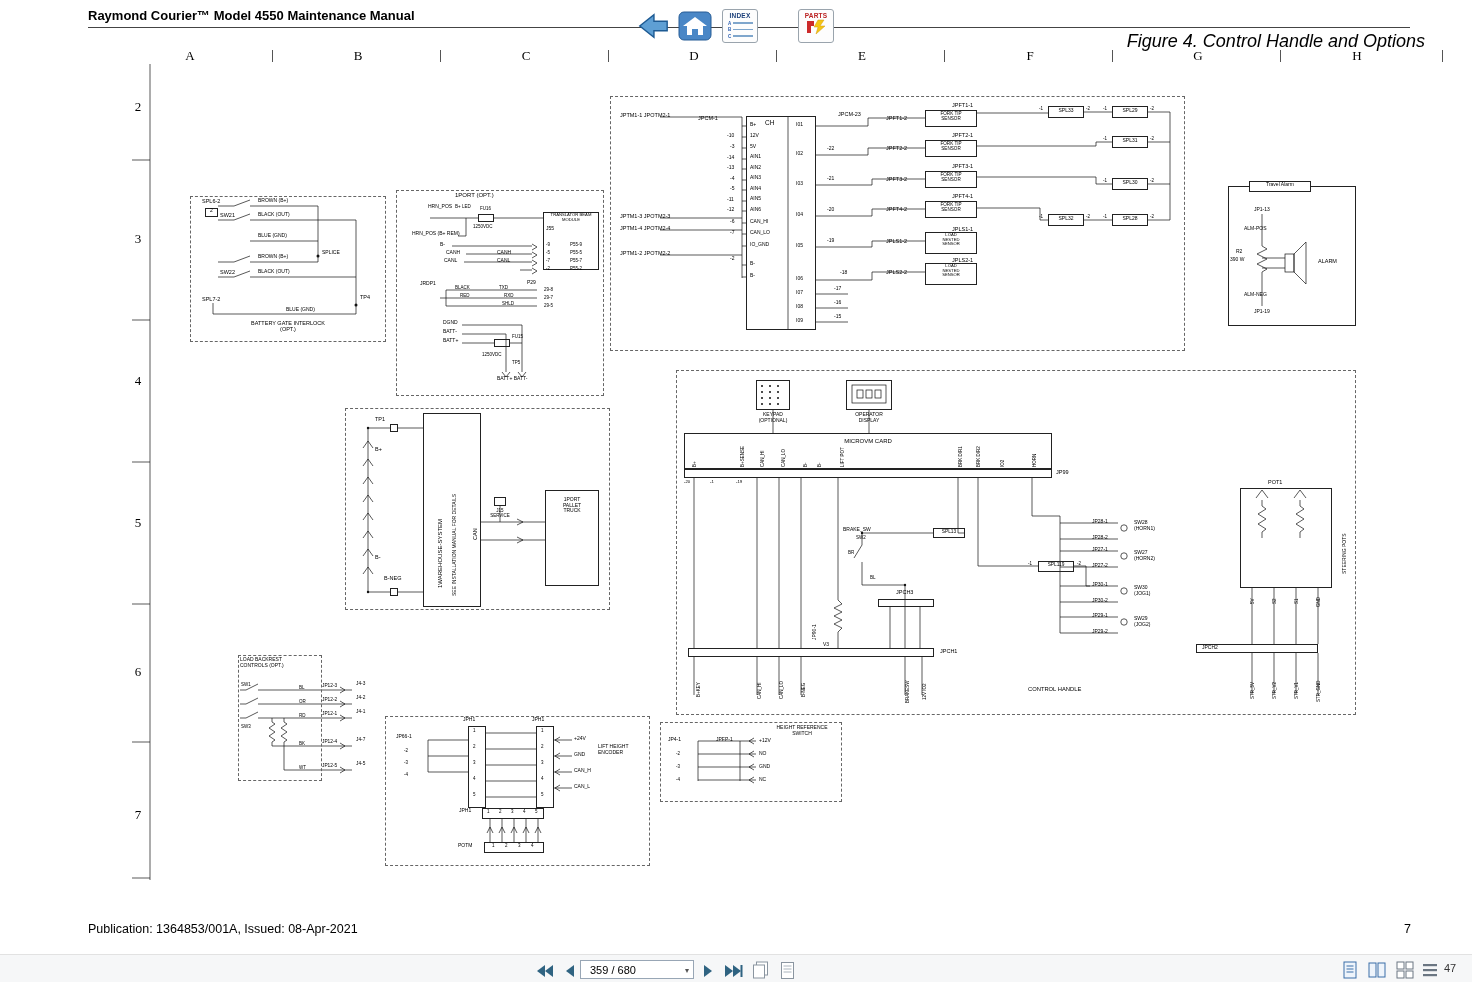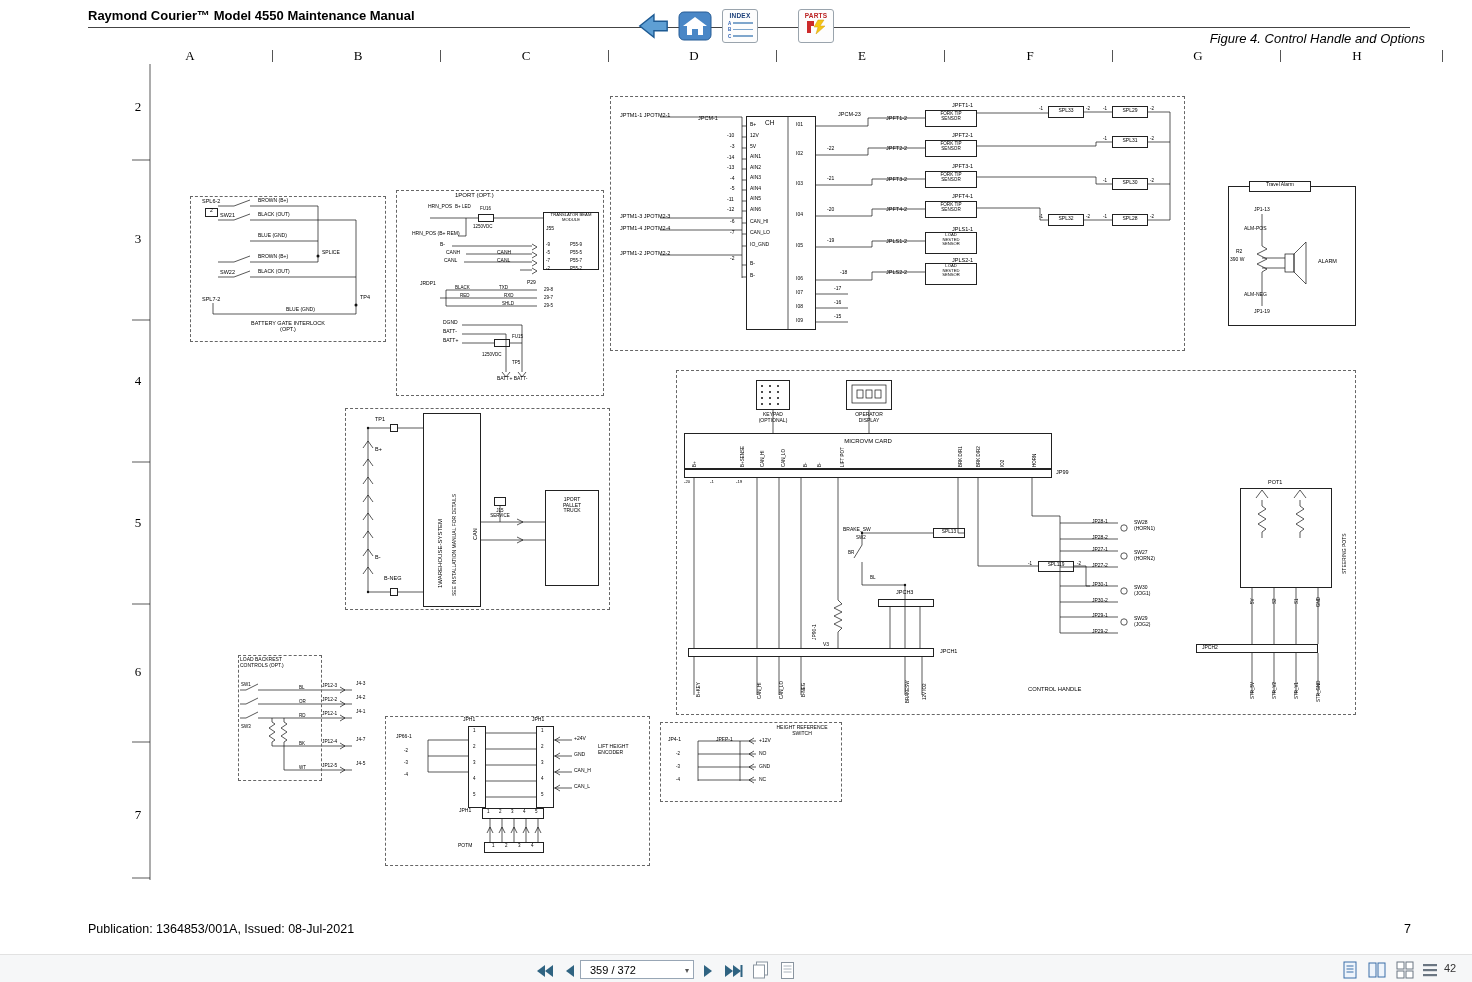--- a/index.html
+++ b/index.html
@@ -1,21 +1,21 @@
 <!DOCTYPE html>
 <html><head>
 <meta charset="utf-8">
 <style>
   html,body{margin:0;padding:0;background:#fff;}
   .page{position:relative;width:1472px;height:982px;background:#fff;overflow:hidden;
         font-family:"Liberation Sans",sans-serif;color:#111;}
   
   .hdr-title{position:absolute;left:88px;top:8px;font-size:13px;font-weight:bold;color:#000;}
   .hdr-rule{position:absolute;left:88px;top:27px;width:1322px;height:1px;background:#444;}
-  .fig-caption{position:absolute;right:47px;top:31px;font-size:13px;font-style:italic;color:#000;}
+  .fig-caption{position:absolute;right:47px;top:31px;font-size:18px;font-style:italic;color:#000;}
   .nav-ic{position:absolute;top:11px;width:34px;height:30px;cursor:pointer;}
   .card-ic{position:absolute;top:9px;width:36px;height:34px;border:1px solid #9aa4ad;border-radius:3px;
            background:#fdfdfd;box-sizing:border-box;text-align:center;cursor:pointer;}
   .card-ic .cap{display:block;font-size:6.5px;font-weight:bold;color:#bb2222;margin-top:2px;letter-spacing:.2px;}
   .idx-row{display:flex;align-items:center;margin:1.5px 4px 0 4px;}
   .idx-row .ltr{font-size:4.5px;color:#2a5db0;font-weight:bold;width:5px;}
   .idx-row .ln{flex:1;height:1.5px;background:#7fa6cc;margin-left:1px;}
   
   .grid-letter{position:absolute;top:48px;width:20px;text-align:center;
                font-family:"Liberation Serif",serif;font-size:13px;color:#000;}
@@ -482,21 +482,21 @@
       <div class="stext" style="left: 676px; top: 777px; font-size: 4.5px;">-4</div>
       <div class="stext" style="left: 716px; top: 737px; font-size: 5px;">JPFP-1</div>
       <div class="stext" style="left: 759px; top: 738px; font-size: 5px;">+12V</div>
       <div class="stext" style="left: 759px; top: 751px; font-size: 5px;">NO</div>
       <div class="stext" style="left: 759px; top: 764px; font-size: 5px;">GND</div>
       <div class="stext" style="left: 759px; top: 777px; font-size: 5px;">NC</div>
       <div class="stext" style="left: 764px; top: 725px; font-size: 5px; width: 76px; text-align: center;">HEIGHT REFERENCE
 SWITCH</div>
     </div>
 
-  <div class="foot-pub">Publication: 1364853/001A, Issued: 08-Jul-2021</div>
+  <div class="foot-pub">Publication: 1364853/001A, Issued: 08-Apr-2021</div>
   <div class="foot-page">7</div>
 
   <div class="viewer-bar">
     <div class="vb" style="left:536px;top:9px">
       <svg width="18" height="14" viewBox="0 0 18 14" fill="#2f6381">
           <polygon points="9,1 1,7 9,13"></polygon>
           <polygon points="17,1 9,7 17,13"></polygon>
         </svg>
     </div>
     <div class="vb" style="left:562px;top:9px">
@@ -550,18 +550,18 @@
     </div>
     <div class="vb" style="left:1422px;top:6px">
       <svg width="16" height="18" viewBox="0 0 16 18">
           <rect x="1" y="3" width="14" height="2.2" fill="#6b7682"></rect>
           <rect x="1" y="8" width="14" height="2.2" fill="#6b7682"></rect>
           <rect x="1" y="13" width="14" height="2.2" fill="#6b7682"></rect>
         </svg>
     </div>
   </div>
   <div class="page-box">
-    <span>359 / 372</span>
+    <span>359 / 680</span>
     <span class="caret">▾</span>
   </div>
-  <div class="vb-badge">42</div>
+  <div class="vb-badge">47</div>
 
 </div>
 
 </body></html>

